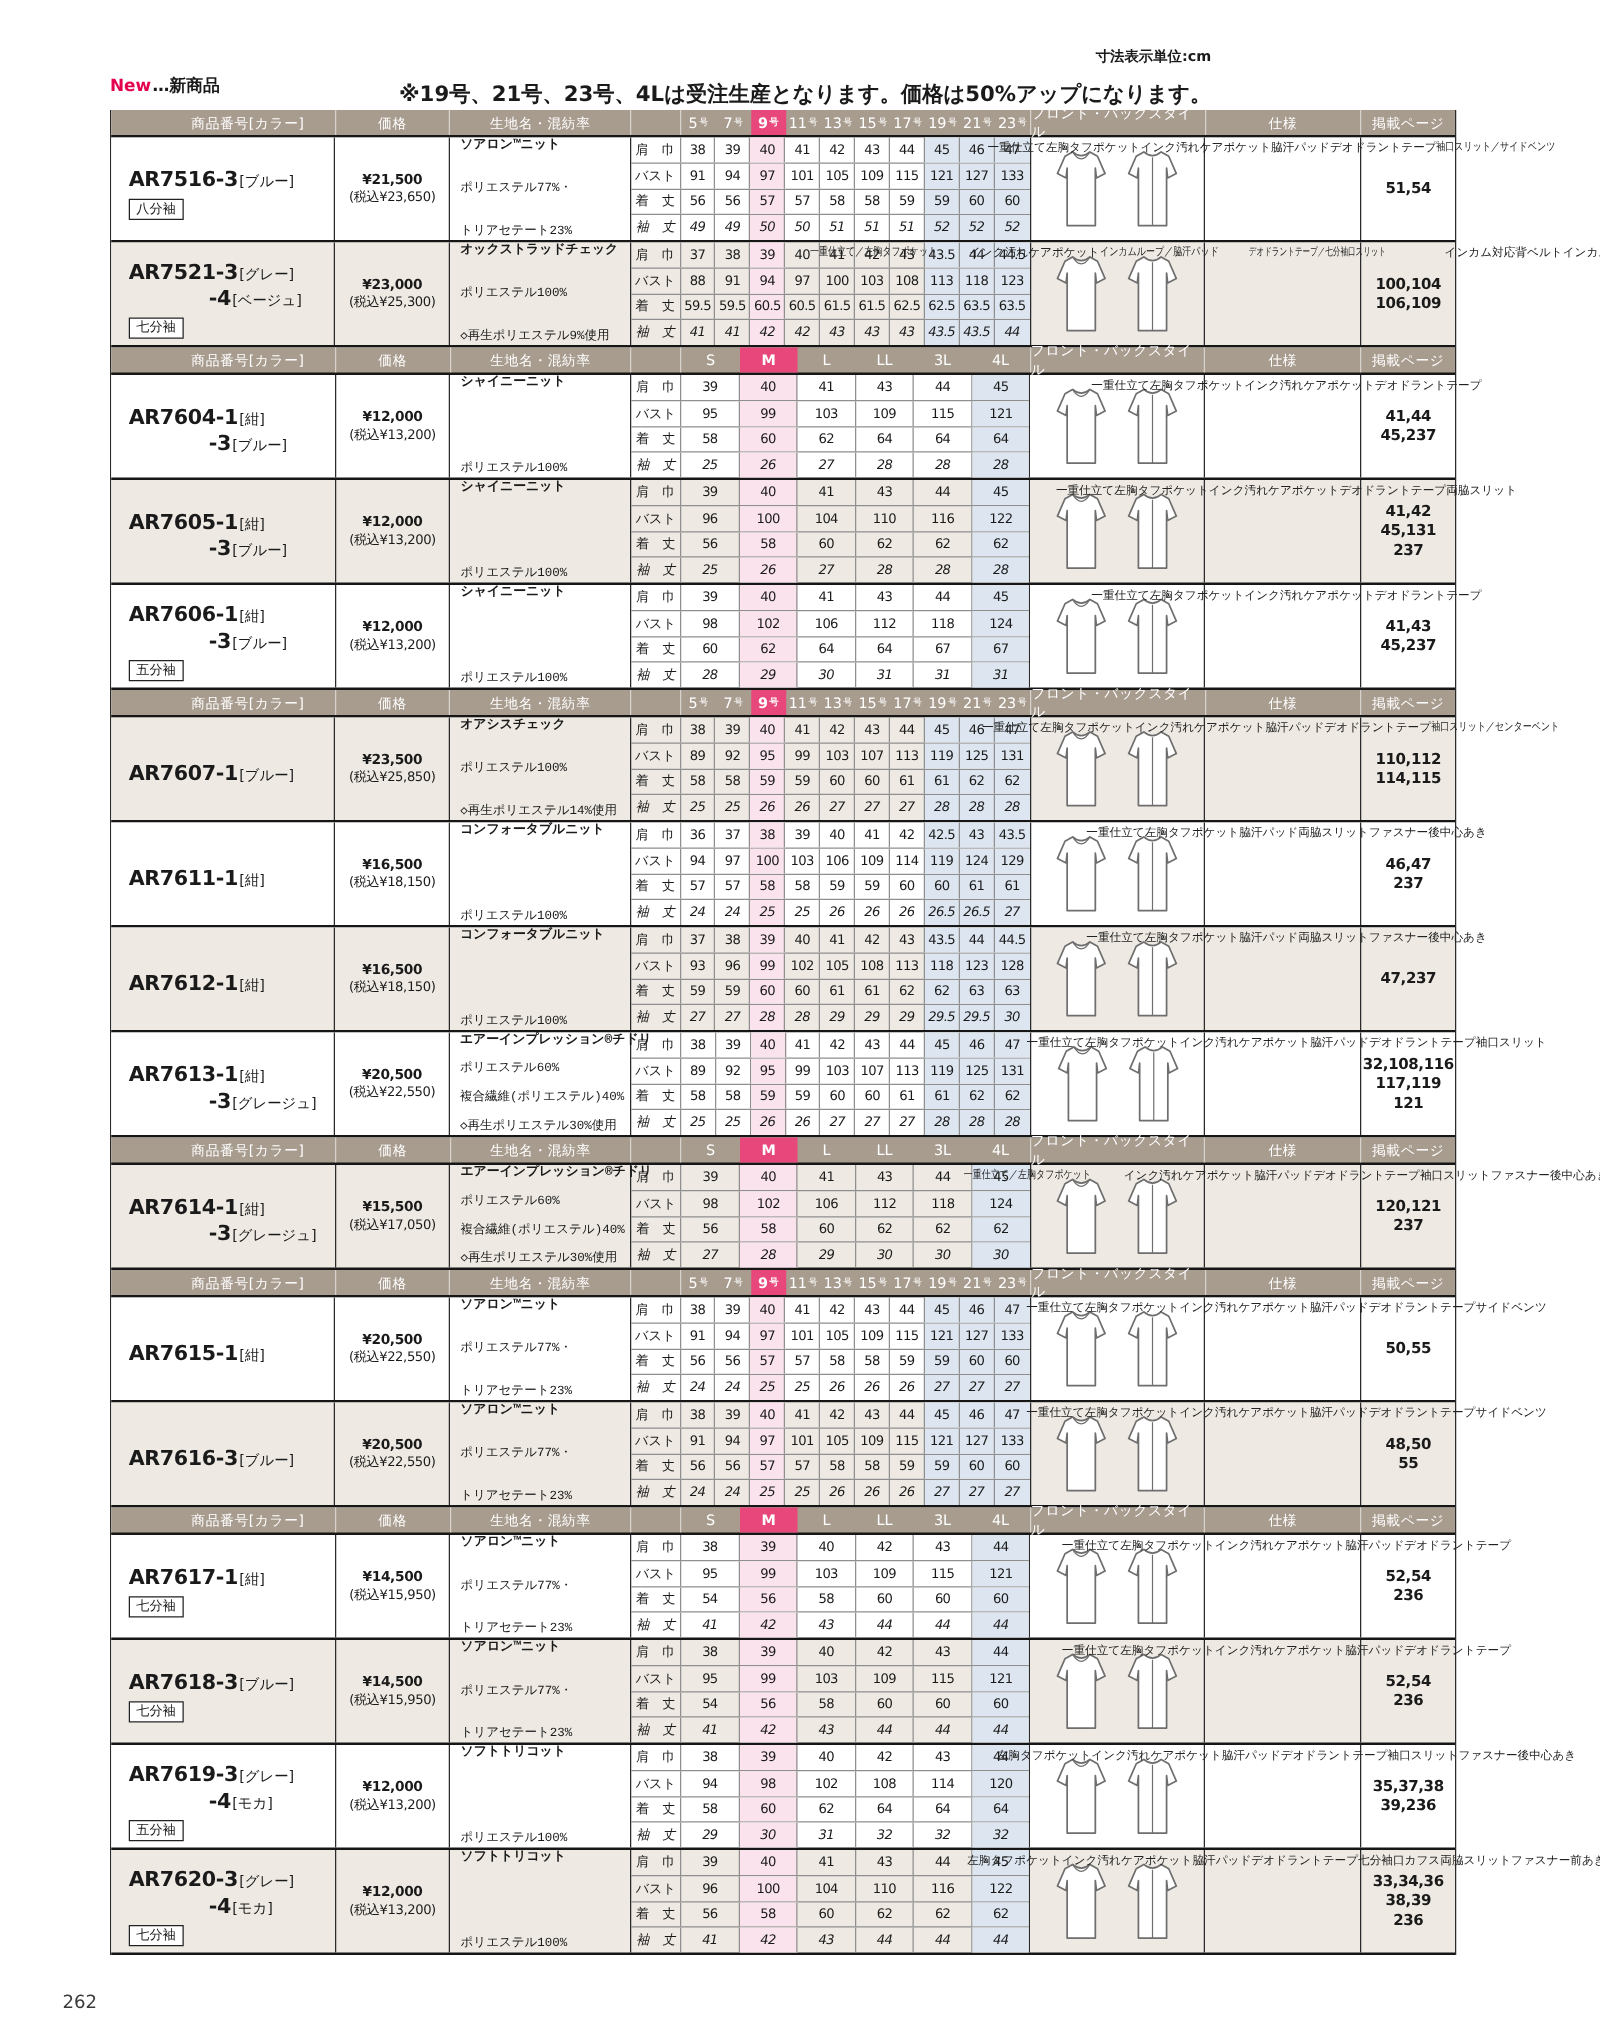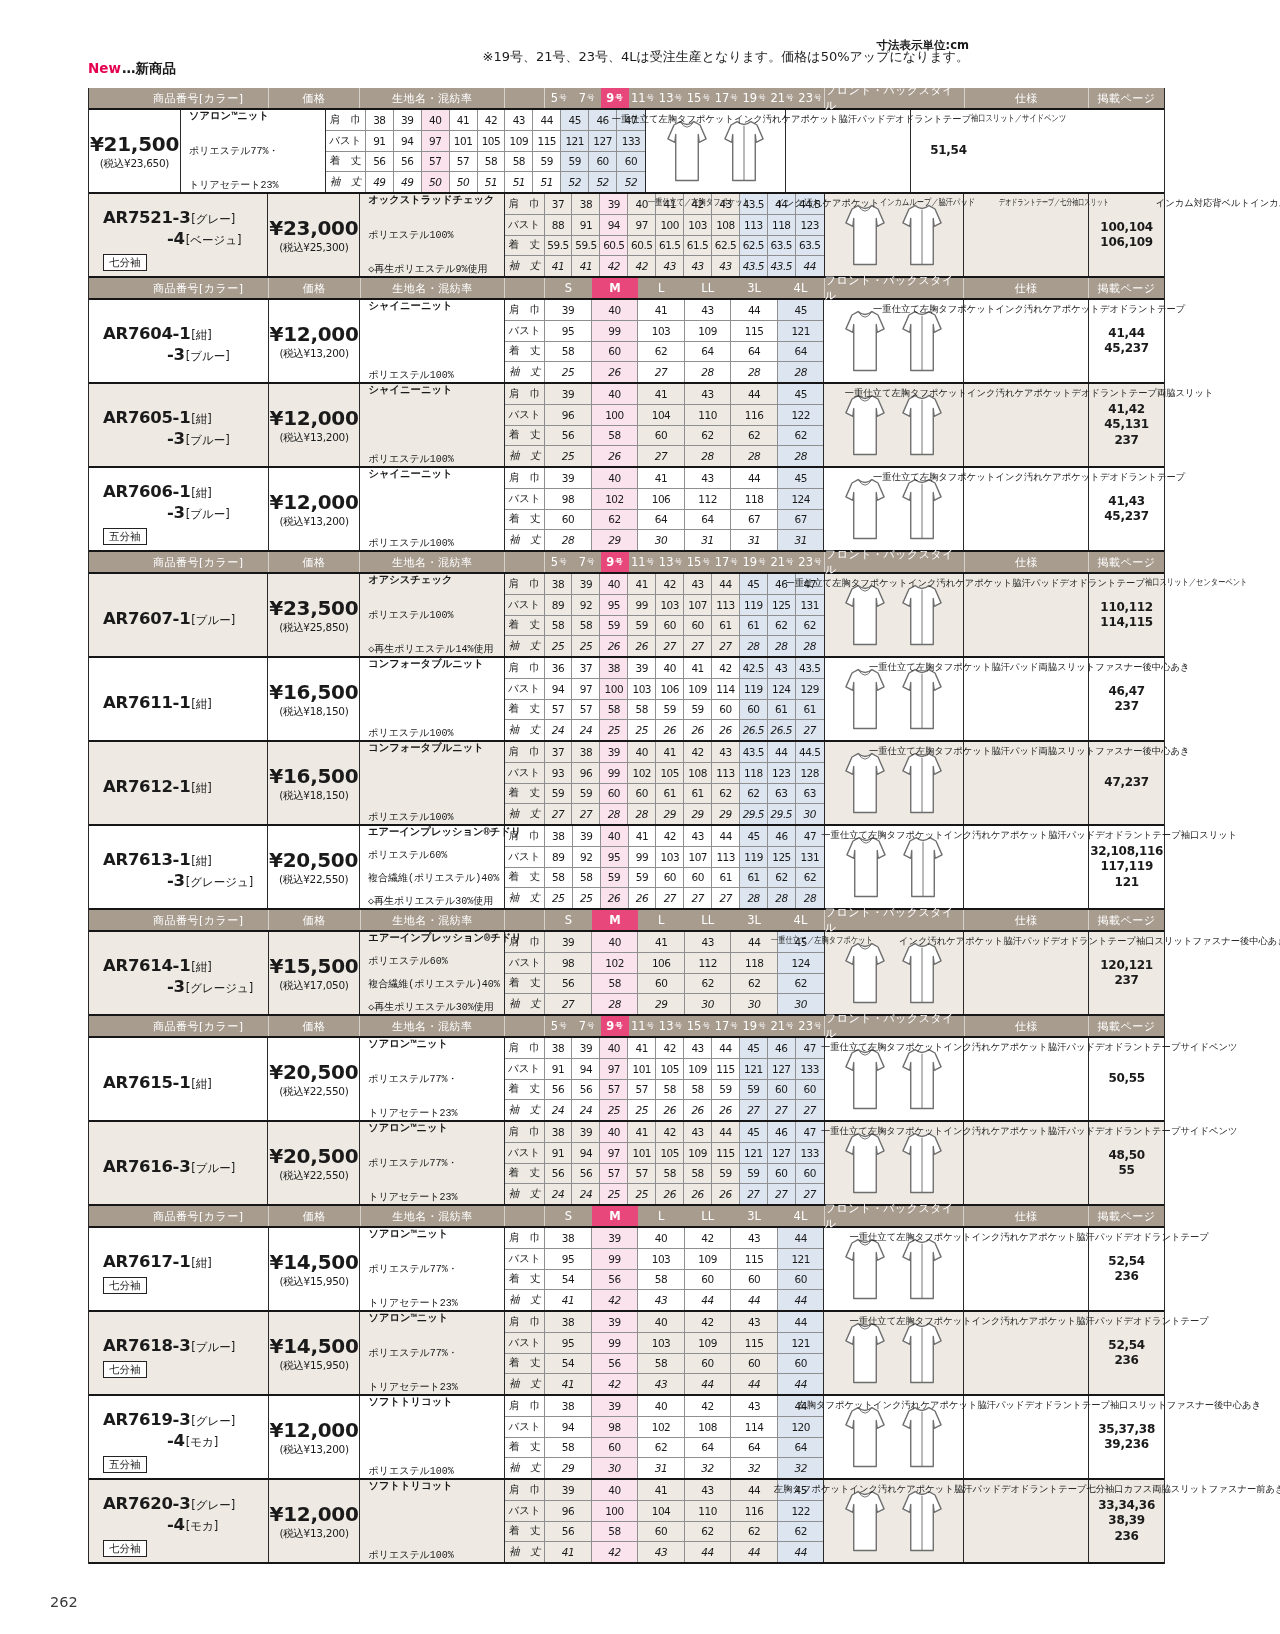--- a/index.html
+++ b/index.html
@@ -2,21 +2,21 @@
 <html style="--band-bg: #a89c8f; --accent: #e8477b; --pink-light: #fae3ed; --blue-light: #dde6f0; --beige: #eeeae3; --new-red: #e5004f;"><head>
 <meta charset="utf-8">
 <style>
   html,body{margin:0;padding:0;background:#fff;}
   body{width:1280px;height:1634px;overflow:hidden;
        font-family:"DejaVu Sans","Liberation Sans",sans-serif;color:#1a1a1a;}
   .page{position:relative;width:1084px;height:1634px;background:#fff;}
 
   
   .unit-note{position:absolute;top:38px;right:115px;font-size:11.5px;font-weight:bold;}
-  .order-note{position:absolute;top:48px;right:115px;font-size:13px;font-weight:normal;}
+  .order-note{position:absolute;top:64px;right:115px;font-size:17px;font-weight:bold;}
   .new-note{position:absolute;top:60px;left:88px;font-size:13.5px;font-weight:bold;}
   .new-label{color:var(--new-red,#e5004f);margin-right:1px;}
 
   
   .catalog{position:absolute;top:88px;left:88px;width:1077px;
            border-left:1px solid #2a2a2a;border-right:1px solid #2a2a2a;}
   .col-product{width:180px;padding-left:40px;}
   .col-price{width:92px;}
   .col-fabric{width:145px;}
   .col-sizes{width:320px;}
@@ -47,21 +47,21 @@
 
   .prod-info{padding:8px 0 0 14px;display:flex;flex-direction:column;justify-content:center;}
   .code-line{line-height:19px;white-space:nowrap;}
   .code{font-size:16.5px;font-weight:bold;letter-spacing:-.3px;}
   .code-color{font-size:11.5px;margin-left:1px;}
   .code-line.cont{padding-left:64px;}
   .badge{display:inline-block;align-self:flex-start;border:1.5px solid #222;background:#fff;
          font-size:10.5px;line-height:15px;padding:0 5px;margin-top:4px;}
 
   .price-cell{display:flex;flex-direction:column;align-items:center;justify-content:center;}
-  .price{font-size:20px;font-weight:bold;letter-spacing:-.3px;}
+  .price{font-size:11px;font-weight:bold;letter-spacing:-.3px;}
   .price-tax{font-size:10.5px;margin-top:1px;letter-spacing:-.3px;}
 
   .fabric-cell{display:flex;flex-direction:column;justify-content:space-between;padding-left:8px;font-family:Liberation Mono, monospace;}
   .fabric-name{font-size:10.3px;font-weight:bold;line-height:13px;white-space:nowrap;}
   .fabric-line{font-size:10px;line-height:11.8px;white-space:nowrap;}
 
   .meas{display:flex;flex-direction:column;}
   .m-row{display:flex;flex:1;border-bottom:1px solid #8f8f8f;}
   .m-row:last-child{border-bottom:none;font-style:italic;}
   .m-label{width:40px;display:flex;align-items:center;justify-content:center;
@@ -145,20 +145,24 @@
           <div class="size-head">
             <span class="sz-num">23</span>
             <span class="sz-suf">号</span>
           </div>
         </div>
         <div class="bcell col-style">フロント・バックスタイル</div>
         <div class="bcell col-spec">仕様</div>
         <div class="bcell col-pages">掲載ページ</div>
       </div>
       <div class="product">
+        <div class="pcell col-product prod-info">
+          <div class="code-line"><span class="code">AR7516-3</span><span class="code-color">[ブルー]</span></div>
+          <span class="badge">八分袖</span>
+        </div>
         <div class="pcell col-price price-cell">
           <div class="price">¥21,500</div>
           <div class="price-tax">(税込¥23,650)</div>
         </div>
         <div class="pcell col-fabric fabric-cell">
           <div class="fabric-name">ソアロン™ニット</div>
           <div class="fabric-line">ポリエステル77%・</div>
           <div class="fabric-line">トリアセテート23%</div>
         </div>
         <div class="pcell col-sizes meas sizes-numbered">

